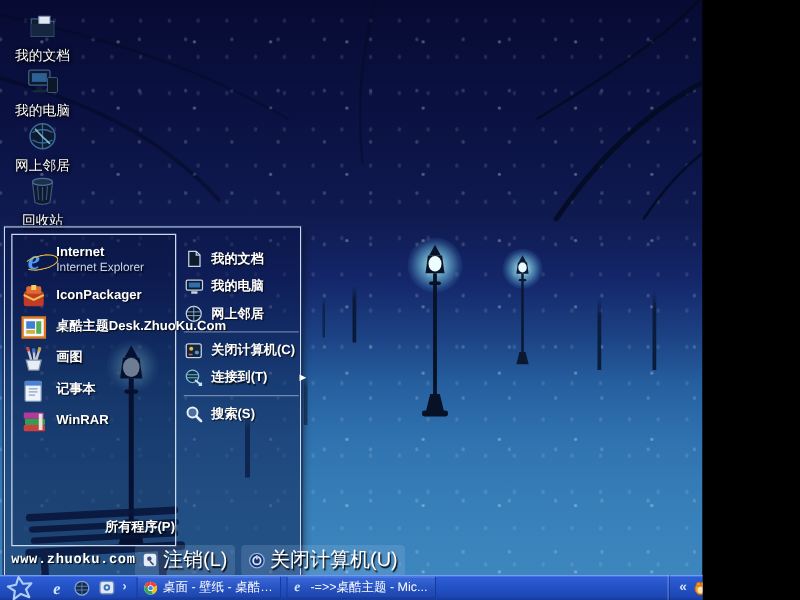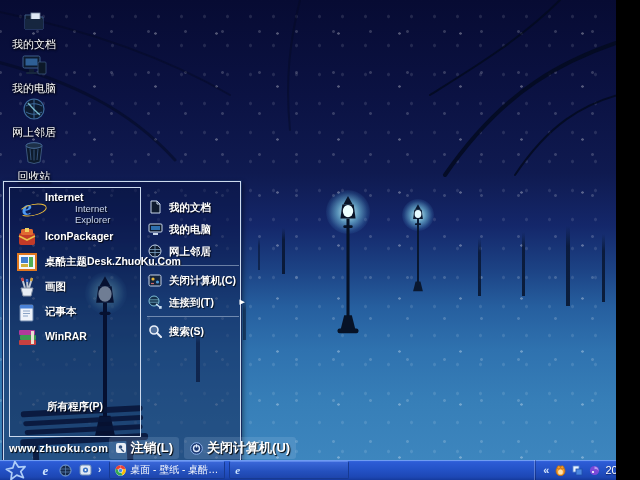--- a/index.html
+++ b/index.html
@@ -1,16 +1,16 @@
 <!DOCTYPE html>
 <html><head>
 <meta charset="utf-8">
 <style>
   html,body{margin:0;padding:0;background:#000;}
-  #screen{position:relative;width:616px;height:480px;overflow:hidden;
+  #screen{position:relative;width:562px;height:480px;overflow:hidden;
     font-family:"Liberation Sans","DejaVu Sans",sans-serif;-webkit-font-smoothing:antialiased;}
 
   
   #wallpaper{position:absolute;inset:0;
     background:linear-gradient(180deg,#070b33 0%,#0b1243 20%,#0f1a50 36%,#14276a 47%,
       #1c4284 56%,#265f9f 64%,#2f72af 73%,#377fb8 84%,#3f88c0 100%);}
   #snowdots{position:absolute;inset:0;opacity:.8;
     background-image:
       radial-gradient(rgba(255,255,255,.38) 1px, transparent 1.7px),
       radial-gradient(rgba(255,255,255,.22) 1px, transparent 1.7px),
@@ -27,40 +27,40 @@
   
   .desk-icon{position:absolute;width:68px;display:flex;flex-direction:column;align-items:center;gap:3px;cursor:pointer;}
   .desk-icon .glyph{width:26px;height:26px;display:flex;align-items:center;justify-content:center;}
   .desk-icon .cap{font-size:11px;color:#fff;text-shadow:1px 1px 2px #000,0 0 3px #000;white-space:nowrap;}
 
   
   #startmenu{position:absolute;left:3px;top:181px;width:236px;height:278px;
     background:rgba(9,21,66,.45);border:1px solid #ccdaee;outline:1px solid #14295c;
     box-shadow:2px 2px 5px rgba(0,0,0,.45);}
   #leftpanel{position:absolute;left:5px;top:5px;width:132px;height:250px;border:1px solid #ccdaee;
-    background:rgba(8,16,52,.18);display:flex;flex-direction:column;padding:4px 0 18px 0;box-sizing:border-box;}
+    background:rgba(8,16,52,.18);display:flex;flex-direction:column;padding:4px 0 2px 0;box-sizing:border-box;}
   .sm-item{display:flex;align-items:center;gap:7px;padding-left:6px;height:25px;flex:0 0 auto;cursor:pointer;}
   .sm-item:first-child{height:32px;}
   .sm-item .ico{width:22px;height:22px;flex:0 0 22px;display:flex;align-items:center;justify-content:center;}
   .sm-label{font-size:10.5px;font-weight:bold;color:#fff;text-shadow:1px 1px 1px rgba(0,0,0,.8);line-height:1.15;white-space:nowrap;}
   .sm-sub{font-size:9.5px;font-weight:normal;color:#c9d5ea;text-shadow:1px 1px 1px rgba(0,0,0,.8);}
-  .all-programs{margin-top:auto;display:flex;align-items:center;justify-content:center;height:24px;cursor:pointer;}
+  .all-programs{margin-top:auto;display:flex;align-items:center;justify-content:flex-end;height:24px;cursor:pointer;}
 
   #rightcol{position:absolute;left:143px;top:14px;width:92px;display:flex;flex-direction:column;}
   .rm-item{display:flex;align-items:center;gap:6px;height:22px;cursor:pointer;position:relative;}
   .rm-item .ico{width:16px;height:16px;flex:0 0 16px;display:flex;align-items:center;justify-content:center;}
   .rm-divider{height:1px;background:rgba(215,228,245,.45);margin:3px 0;}
   .rm-arrow{position:absolute;right:-6px;font-size:7px;color:#fff;}
 
   #sm-footer{position:absolute;left:0;right:0;bottom:2px;height:20px;display:flex;align-items:center;padding:0 5px;}
-  .site{font-family:Liberation Sans, sans-serif;font-weight:bold;font-size:11px;color:#fff;
+  .site{font-family:Liberation Mono, monospace;font-weight:bold;font-size:11px;color:#fff;
     text-shadow:1px 1px 1px #000;letter-spacing:.5px;}
   .footer-btn{display:flex;align-items:center;gap:4px;padding:2px 6px;border-radius:3px;
     background:rgba(185,210,240,.16);cursor:pointer;}
-  .footer-label{font-size:13px;font-weight:bold;color:#fff;text-shadow:1px 1px 1px #000;white-space:nowrap;}
+  .footer-label{font-size:16px;font-weight:normal;color:#fff;text-shadow:1px 1px 1px #000;white-space:nowrap;}
 
   
   #taskbar{position:absolute;left:0;bottom:0;width:640px;height:20px;display:flex;align-items:center;
     background:linear-gradient(180deg,#4275ea 0%,#2d5cd6 10%,#2453c8 45%,#1d47b4 85%,#153a9d 100%);
     box-shadow:inset 0 1px 0 #6f9bf2;}
   #startbtn{width:32px;height:20px;display:flex;align-items:center;justify-content:center;cursor:pointer;flex:0 0 auto;}
   #quicklaunch{display:flex;align-items:center;gap:5px;margin:0 4px 0 6px;}
   .ql{width:15px;height:15px;display:flex;align-items:center;justify-content:center;cursor:pointer;}
   .chev{color:#d4e4fa;font-size:10px;font-weight:bold;cursor:pointer;line-height:1;}
   .task-btn{height:16px;margin-left:4px;display:flex;align-items:center;gap:4px;padding:0 5px;
@@ -210,21 +210,21 @@
   <div id="startmenu">
 
     <div id="leftpanel">
 
       <div class="sm-item">
         <span class="ico">
             <span class="ie-glyph ie-big"></span>
           </span>
         <span>
           <span class="sm-label" style="display:block;">Internet</span>
-          <span class="sm-sub" style="display:block;margin-left:30px;">Internet Explorer</span>
+          <span class="sm-sub" style="display:block;">Internet Explorer</span>
         </span>
       </div>
 
       <div class="sm-item">
         <span class="ico">
           <svg width="20" height="20" viewBox="0 0 20 20">
             <rect x="2" y="6" width="16" height="12" rx="2" fill="#c23a28"></rect>
             <path d="M2 9 L10 13 L18 9" stroke="#e8c44a" stroke-width="1.6" fill="none"></path>
             <rect x="4" y="2" width="12" height="6" rx="1.5" fill="#e06a32"></rect>
             <rect x="8" y="1" width="4" height="4" fill="#f0d060"></rect>
@@ -416,20 +416,21 @@
         <path d="M6 6 L8 11.2 A5.6 5.6 0 0 1 .7 4.2 z" fill="#34a853"></path>
         <path d="M6 6 L.7 4.2 A5.6 5.6 0 0 1 6 .4 z" fill="#ea4335"></path>
         <circle cx="6" cy="6" r="2.5" fill="#fff"></circle>
         <circle cx="6" cy="6" r="1.9" fill="#4285f4"></circle>
       </svg>
       <span class="task-title">桌面 - 壁纸 - 桌酷壁...</span>
     </div>
 
     <div class="task-btn" style="width:108px;">
       <span class="ie-glyph" style="font-size:11px;flex:0 0 9px;"></span>
+      <span class="task-title">-=&gt;&gt;桌酷主题 - Mic...</span>
     </div>
 
     <div id="tray">
       <span class="chev" style="font-size:11px;">«</span>
       <span class="tray-ico">
         <svg width="11" height="12" viewBox="0 0 11 12">
             <ellipse cx="5.5" cy="7" rx="4.5" ry="4.8" fill="#f59a2a" stroke="#b86a10" stroke-width=".8"></ellipse>
             <circle cx="3.8" cy="3.4" r="1.6" fill="#f59a2a" stroke="#b86a10" stroke-width=".7"></circle>
             <circle cx="7.2" cy="3.4" r="1.6" fill="#f59a2a" stroke="#b86a10" stroke-width=".7"></circle>
             <ellipse cx="5.5" cy="8" rx="2.4" ry="2.6" fill="#fde3b0"></ellipse>

